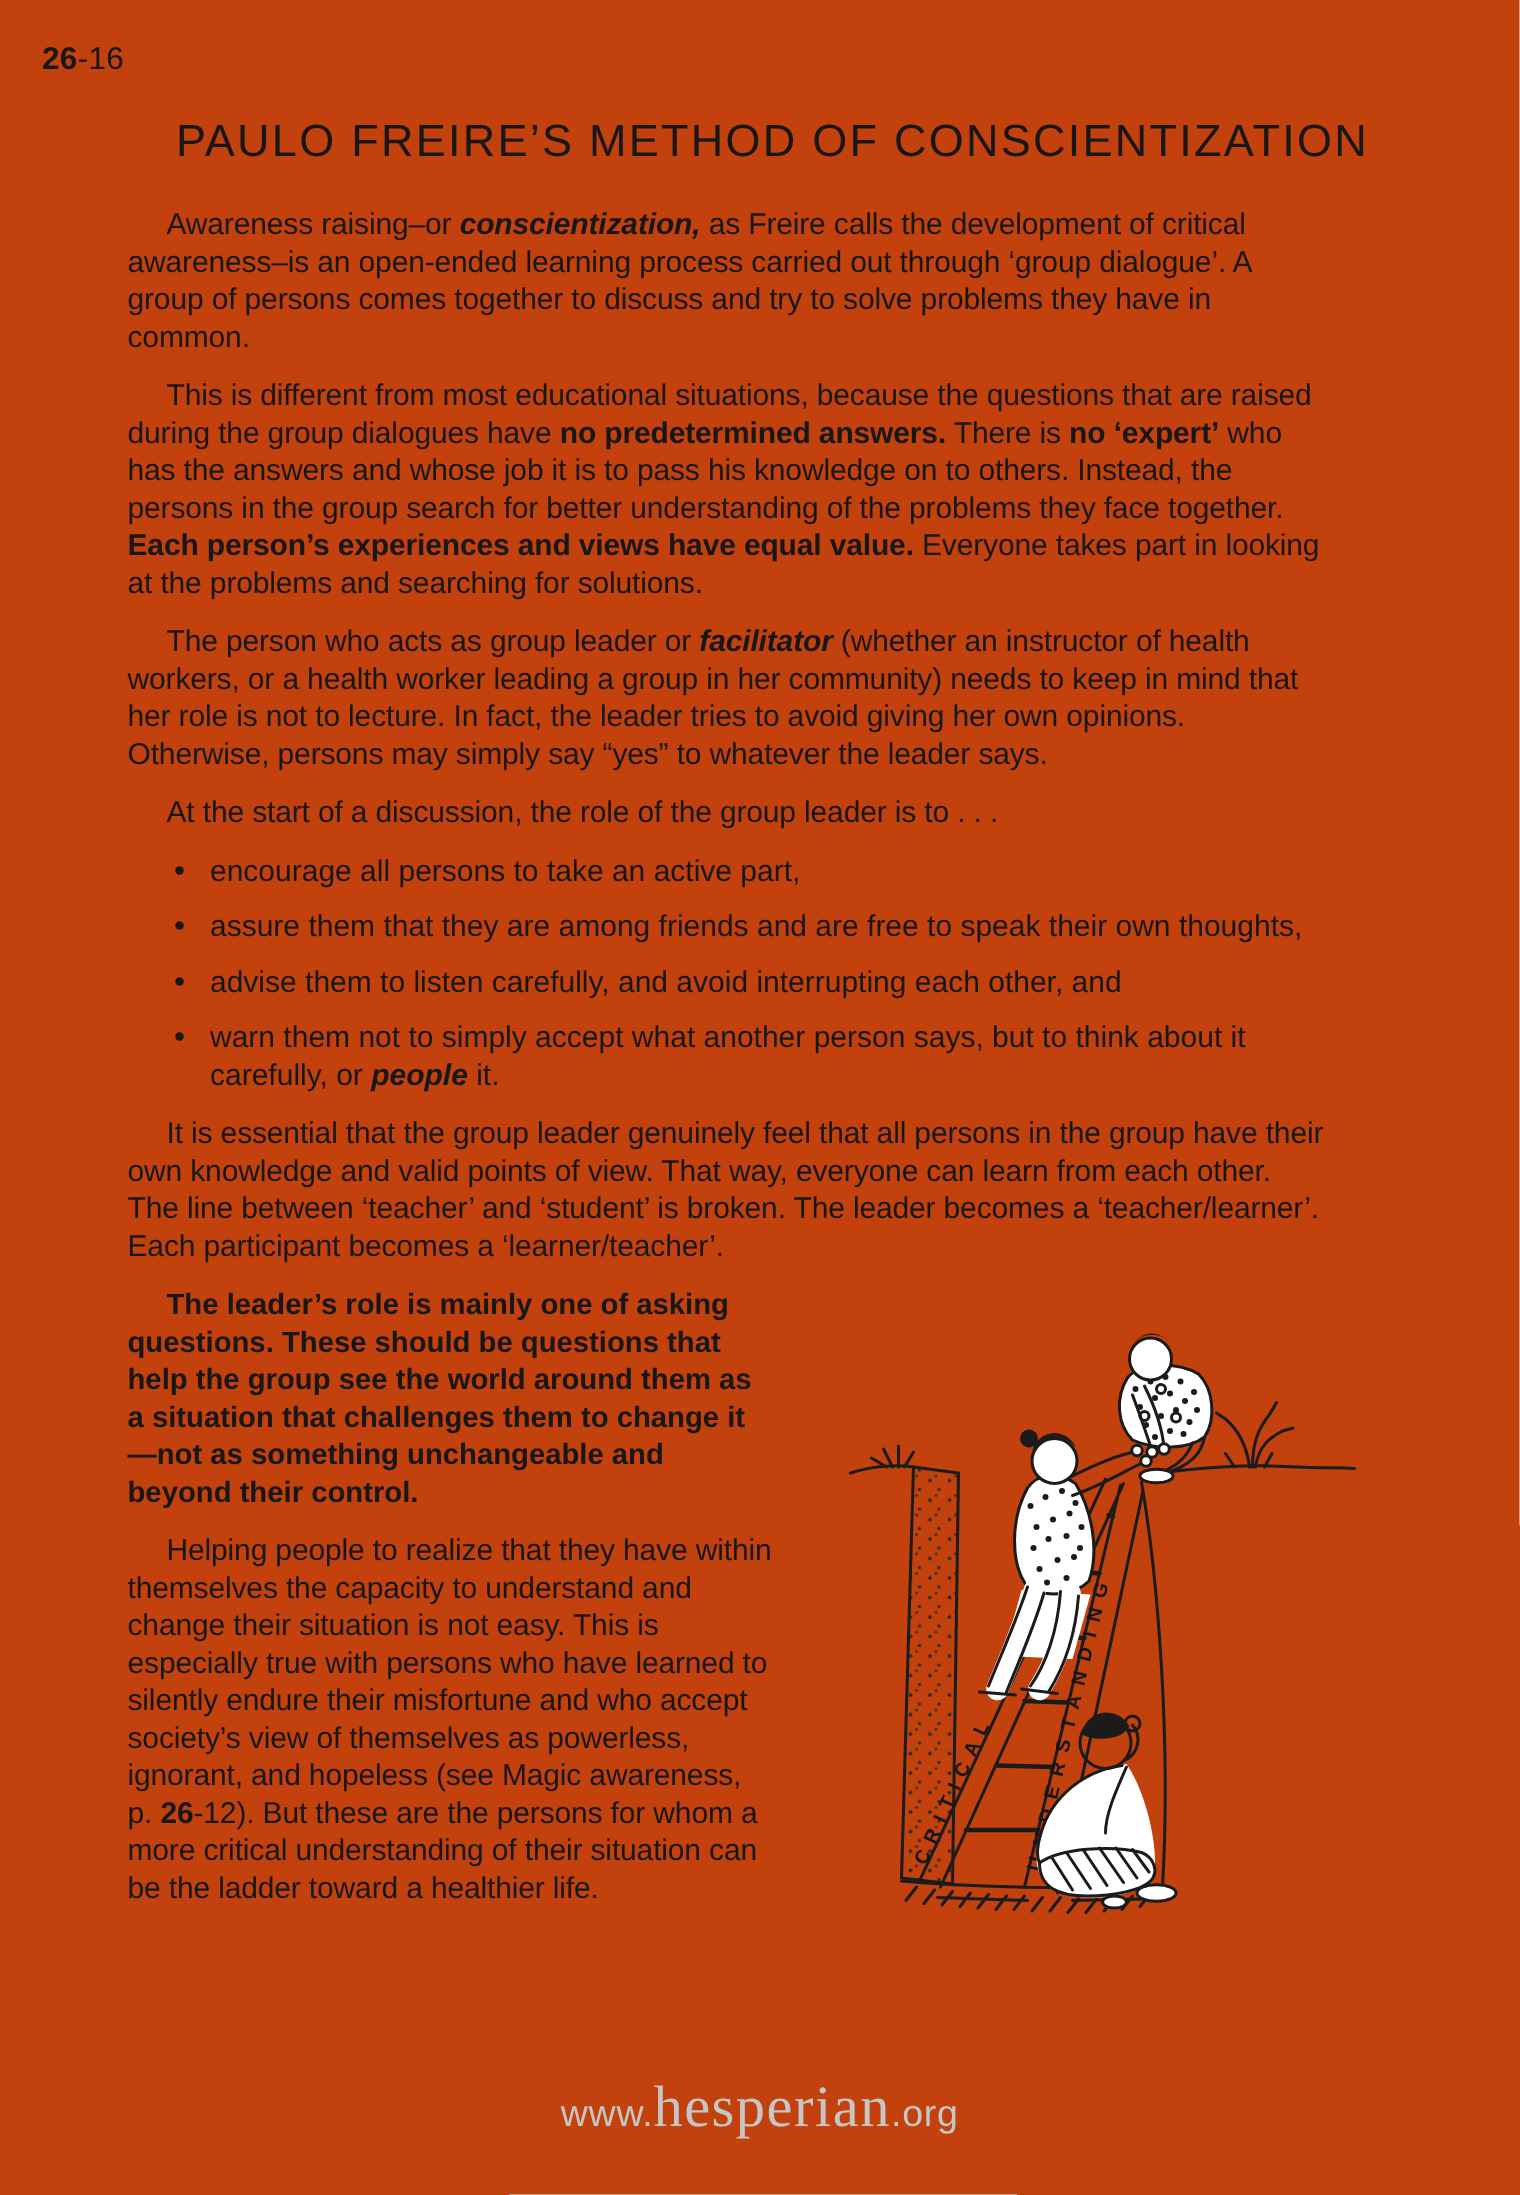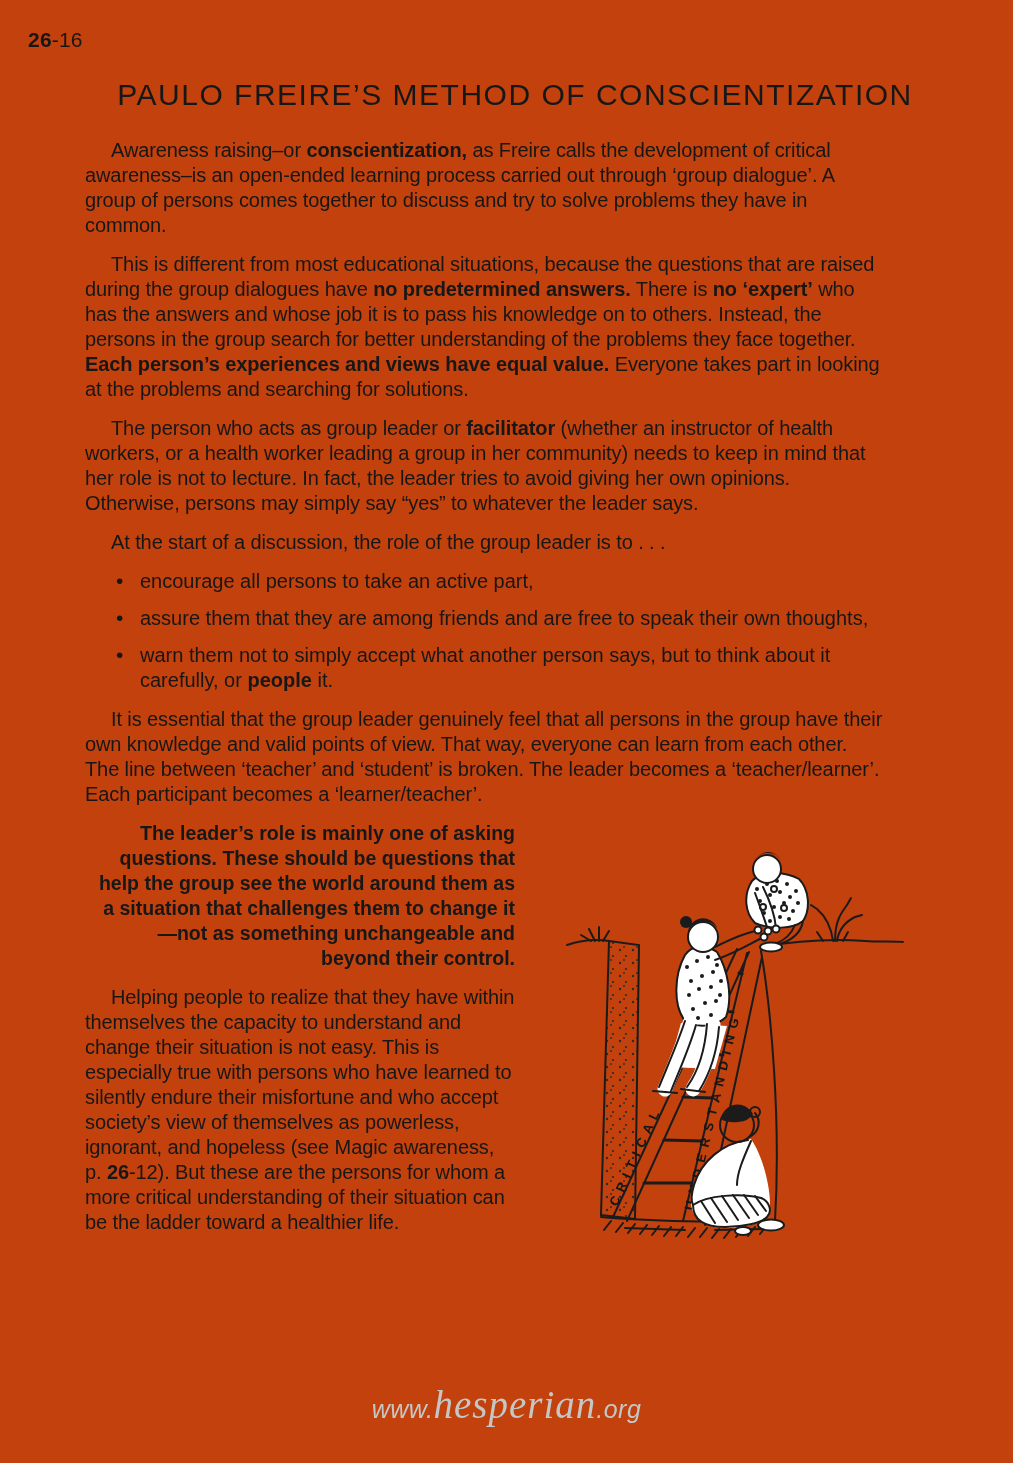--- a/index.html
+++ b/index.html
@@ -8,30 +8,30 @@
   .pagenum{position:absolute;left:28px;top:28px;font-size:21px;letter-spacing:.2px;}
   .content{position:absolute;left:85px;top:78px;width:860px;}
   .title{margin:0 0 26px 0;font-size:30px;font-weight:400;letter-spacing:1.5px;white-space:nowrap;text-align:center;}
   .para{font-size:20px;line-height:25px;margin:0 0 14px 0;width:800px;text-indent:26px;letter-spacing:-.1px;}
   ul.bullets{list-style:none;margin:0 0 14px 0;padding:0;width:800px;}
   .bullets li{position:relative;padding-left:55px;font-size:20px;line-height:25px;margin:12px 0 8px 0;}
   .bullets li::before{content:"\2022";position:absolute;left:31px;top:-1px;font-size:21px;}
   .twocol{display:flex;align-items:flex-start;margin-top:0;}
   .leftcol{flex:0 0 430px;width:430px;}
   .leftcol .para{width:430px;}
-  .para.lead-bold{font-weight:700;font-size:19.5px;letter-spacing:0;text-align:right;}
+  .para.lead-bold{font-weight:700;font-size:19.5px;letter-spacing:0;}
   .illustration{position:relative;flex:0 0 448px;width:448px;height:436px;margin-left:50px;margin-top:8px;}
   .illustration svg{position:absolute;left:0;top:0;}
   .ill-label{position:absolute;font-size:19px;letter-spacing:2.5px;line-height:30px;color:#1c1c1c;white-space:nowrap;}
   .ill-label.top{left:36px;top:12px;}
   .ill-label.bottom{left:230px;top:344px;}
   .b{font-weight:700;}
-  .i{}
+  .i{font-style:italic;}
   .footer{position:absolute;left:0;top:1384px;width:100%;text-align:center;color:#c5c7c6;}
-  .footer .brandline{line-height:42px;font-style:italic;}
+  .footer .brandline{line-height:42px;}
   .footer .www,.footer .org{font-size:25px;letter-spacing:.5px;}
   .footer .brand{font-family:"Liberation Serif",serif;font-size:39px;letter-spacing:1px;}
   .footer .tagline{font-size:23px;letter-spacing:1.5px;margin-top:-6px;line-height:26px;}
   
   .ln{fill:none;stroke:#1b1b1b;stroke-width:2;stroke-linecap:round;stroke-linejoin:round;}
   .thick{stroke-width:3;}
   .fillb{fill:#1b1b1b;stroke:none;}
   .white{fill:#ffffff;stroke:#1b1b1b;stroke-width:2;stroke-linejoin:round;}
   .mask{fill:#ffffff;stroke:none;}
   text.rail{font-family:"Liberation Sans",sans-serif;font-weight:700;fill:#161616;}
@@ -47,20 +47,21 @@
     <h1 class="title">PAULO FREIRE’S METHOD OF CONSCIENTIZATION</h1>
 
     <p class="para"><span>Awareness raising–or </span><span class="b i">conscientization,</span><span> as Freire calls the development of critical awareness–is an open-ended learning process carried out through ‘group dialogue’. A group of persons comes together to discuss and try to solve problems they have in common.</span></p>
     <p class="para"><span>This is different from most educational situations, because the questions that are raised during the group dialogues have </span><span class="b">no predetermined answers.</span><span> There is </span><span class="b">no ‘expert’</span><span> who has the answers and whose job it is to pass his knowledge on to others. Instead, the persons in the group search for better understanding of the problems they face together. </span><span class="b">Each person’s experiences and views have equal value.</span><span> Everyone takes part in looking at the problems and searching for solutions.</span></p>
     <p class="para"><span>The person who acts as group leader or </span><span class="b i">facilitator</span><span> (whether an instructor of health workers, or a health worker leading a group in her community) needs to keep in mind that her role is not to lecture. In fact, the leader tries to avoid giving her own opinions. Otherwise, persons may simply say “yes” to whatever the leader says.</span></p>
     <p class="para"><span>At the start of a discussion, the role of the group leader is to . . .</span></p>
 
     <ul class="bullets">
       <li><span>encourage all persons to take an active part,</span></li>
       <li><span>assure them that they are among friends and are free to speak their own thoughts,</span></li>
+      <li><span>advise them to listen carefully, and avoid interrupting each other, and</span></li>
       <li><span>warn them not to simply accept what another person says, but to think about it carefully, or </span><span class="b i">people</span><span> it.</span></li>
     </ul>
 
     <p class="para"><span>It is essential that the group leader genuinely feel that all persons in the group have their own knowledge and valid points of view. That way, everyone can learn from each other. The line between ‘teacher’ and ‘student’ is broken. The leader becomes a ‘teacher/learner’. Each participant becomes a ‘learner/teacher’.</span></p>
 
     <div class="twocol">
       <div class="leftcol">
         <p class="para lead-bold"><span class="b">The leader’s role is mainly one of asking questions. These should be questions that help the group see the world around them as a situation that challenges them to change it—not as something unchangeable and beyond their control.</span></p>
         <p class="para"><span>Helping people to realize that they have within themselves the capacity to understand and change their situation is not easy. This is especially true with persons who have learned to silently endure their misfortune and who accept society’s view of themselves as powerless, ignorant, and hopeless (see Magic awareness, p. </span><span class="b">26</span><span>-12). But these are the persons for whom a more critical understanding of their situation can be the ladder toward a healthier life.</span></p>
       </div>

